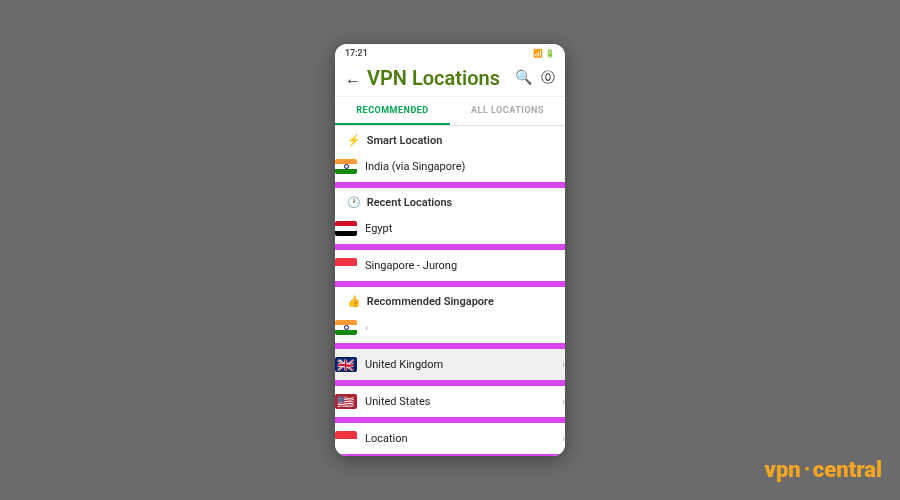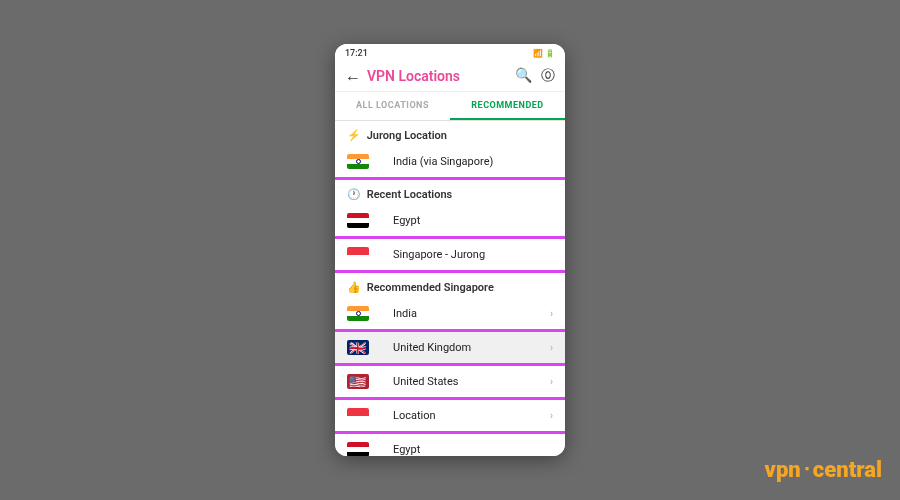--- a/index.html
+++ b/index.html
@@ -52,23 +52,23 @@
       gap: 6px;
       border-bottom: 1px solid #eee;
     }
     .header-back {
       font-size: 16px;
       color: #333;
       cursor: pointer;
     }
     .header-title {
       flex: 1;
-      font-size: 14px;
+      font-size: 20px;
       font-weight: 600;
-      color: #ec4899;
+      color: #4d7c0f;
     }
     .header-icons {
       display: flex;
       gap: 8px;
     }
     .header-icon {
       font-size: 14px;
       color: #333;
       cursor: pointer;
     }
@@ -116,23 +116,23 @@
     }
     .section-label {
       font-size: 11px;
       font-weight: 600;
       color: #333;
     }
 
     .list-item {
       display: flex;
       align-items: center;
-      padding: 8px 12px;
-      gap: 24px;
-      border-bottom: 3px solid #d946ef;
+      padding: 8px 0;
+      gap: 8px;
+      border-bottom: 6px solid #d946ef;
       background: #fff;
       cursor: pointer;
     }
     .list-item.highlighted {
       background: #f0f0f0;
       align-items: center;
     }
     .flag {
       width: 22px;
       height: 15px;
@@ -257,29 +257,29 @@
   <div class="header">
     <span class="header-back">←</span>
     <span class="header-title">VPN Locations</span>
     <div class="header-icons">
       <span class="header-icon">🔍</span>
       <span class="header-icon">⓪</span>
     </div>
   </div>
 
   <div class="tabs">
+    <div class="tab active">RECOMMENDED</div>
     <div class="tab">ALL LOCATIONS</div>
-    <div class="tab active">RECOMMENDED</div>
   </div>
 
   <div class="list">
 
     <div class="section-header">
       <span class="section-icon">⚡</span>
-      <span class="section-label">Jurong Location</span>
+      <span class="section-label">Smart Location</span>
     </div>
 
     <div class="list-item">
       <div class="flag flag-india">
         <div class="stripe1"></div>
         <div class="stripe2">
             <div class="ashoka"></div>
           </div>
         <div class="stripe3"></div>
       </div>
@@ -314,21 +314,20 @@
     </div>
 
     <div class="list-item">
       <div class="flag flag-india">
         <div class="stripe1"></div>
         <div class="stripe2">
             <div class="ashoka"></div>
           </div>
         <div class="stripe3"></div>
       </div>
-      <span class="item-text">India</span>
       <span class="chevron">›</span>
     </div>
 
     <div class="list-item highlighted">
       <div class="flag flag-uk"></div>
       <span class="item-text">United Kingdom</span>
       <span class="chevron">›</span>
     </div>
 
     <div class="list-item">

